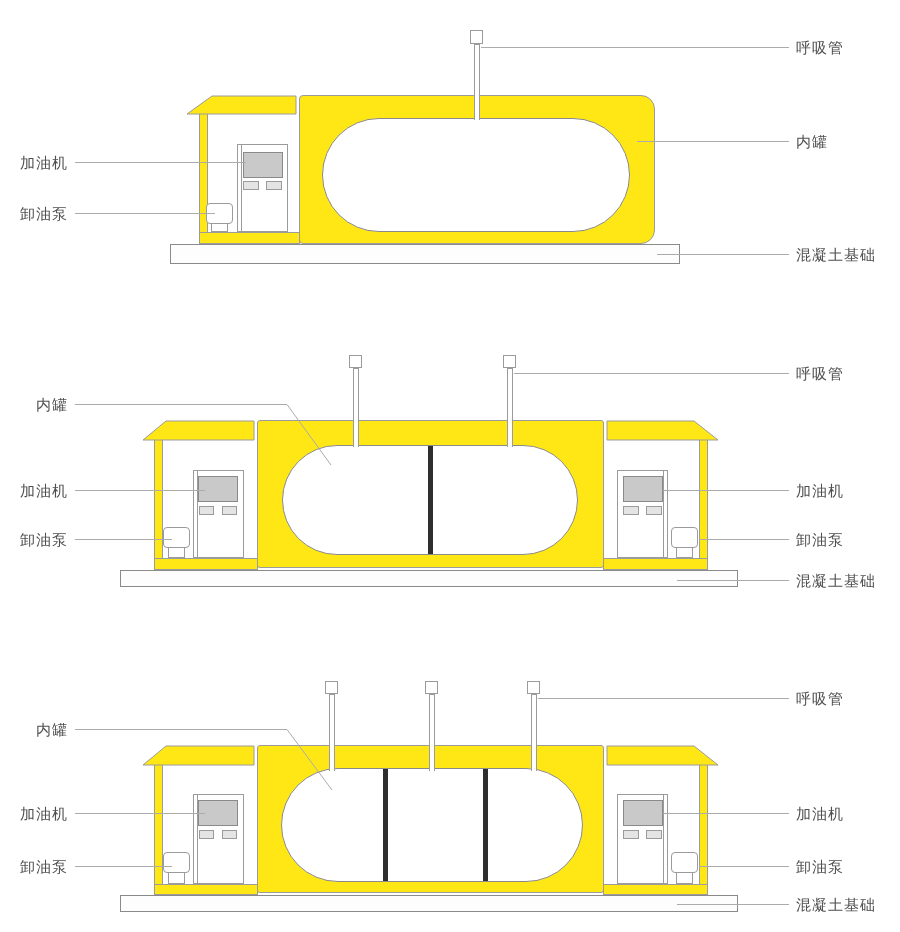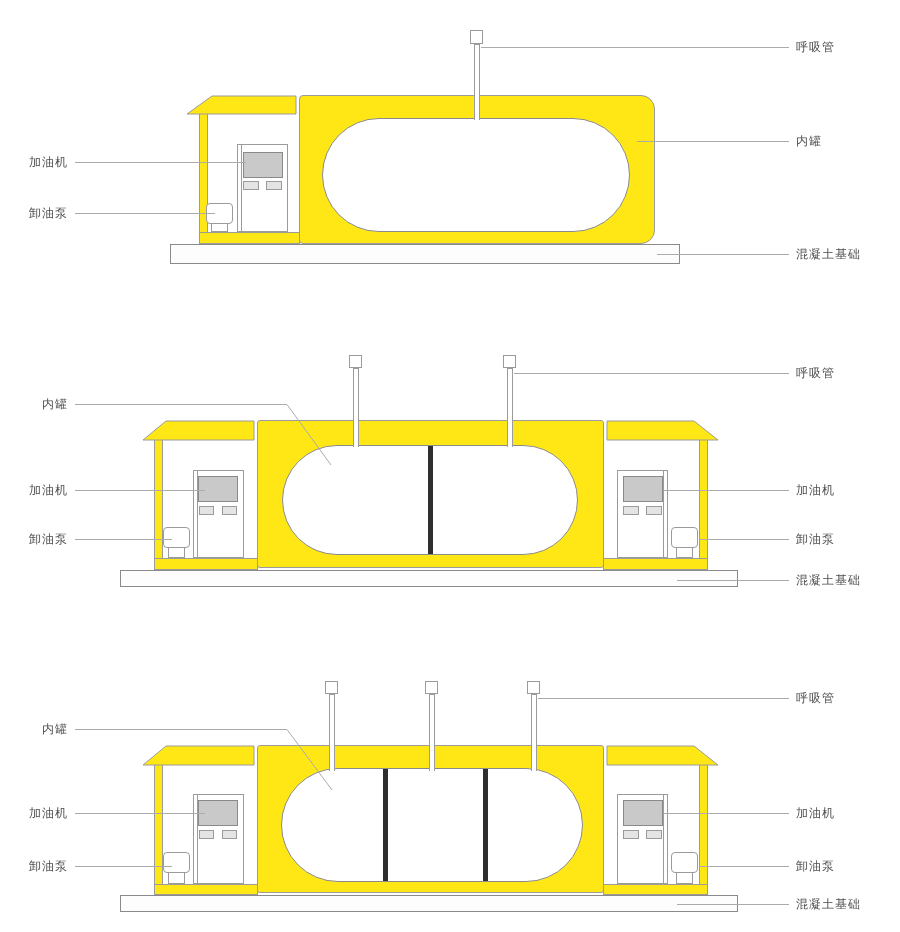--- a/index.html
+++ b/index.html
@@ -21,21 +21,21 @@
   .post{background:var(--yellow);border:1px solid var(--outline);}
   .floor{background:var(--yellow);border:1px solid var(--outline);}
   .disp{background:var(--white);border:1px solid var(--outline);}
   .dline{background:var(--outline);}
   .screen{background:var(--screen);border:1px solid var(--tank-outline);}
   .btn{background:var(--button);border:1px solid var(--outline);}
   .pump{background:var(--white);border:1px solid var(--outline);border-radius:4px;}
   .ped{background:var(--white);border:1px solid var(--outline);border-top:none;}
   .foundation{background:var(--foundation);border:1px solid var(--tank-outline);}
   .lbl{
-    position:absolute;font-size:12px;line-height:19px;color:var(--text);
+    position:absolute;font-size:15px;line-height:19px;color:var(--text);
     letter-spacing:1px;white-space:nowrap;
   }
   .lbl.left{left:0;width:68px;text-align:right;}
   .lbl.right{left:796px;}
   svg.overlay{position:absolute;left:0;top:0;pointer-events:none;}
   .roof{fill:var(--yellow);stroke:var(--outline);stroke-width:1;}
   .leader{stroke:var(--leader);stroke-width:1;fill:none;}
 </style>
 </head>
 <body>

